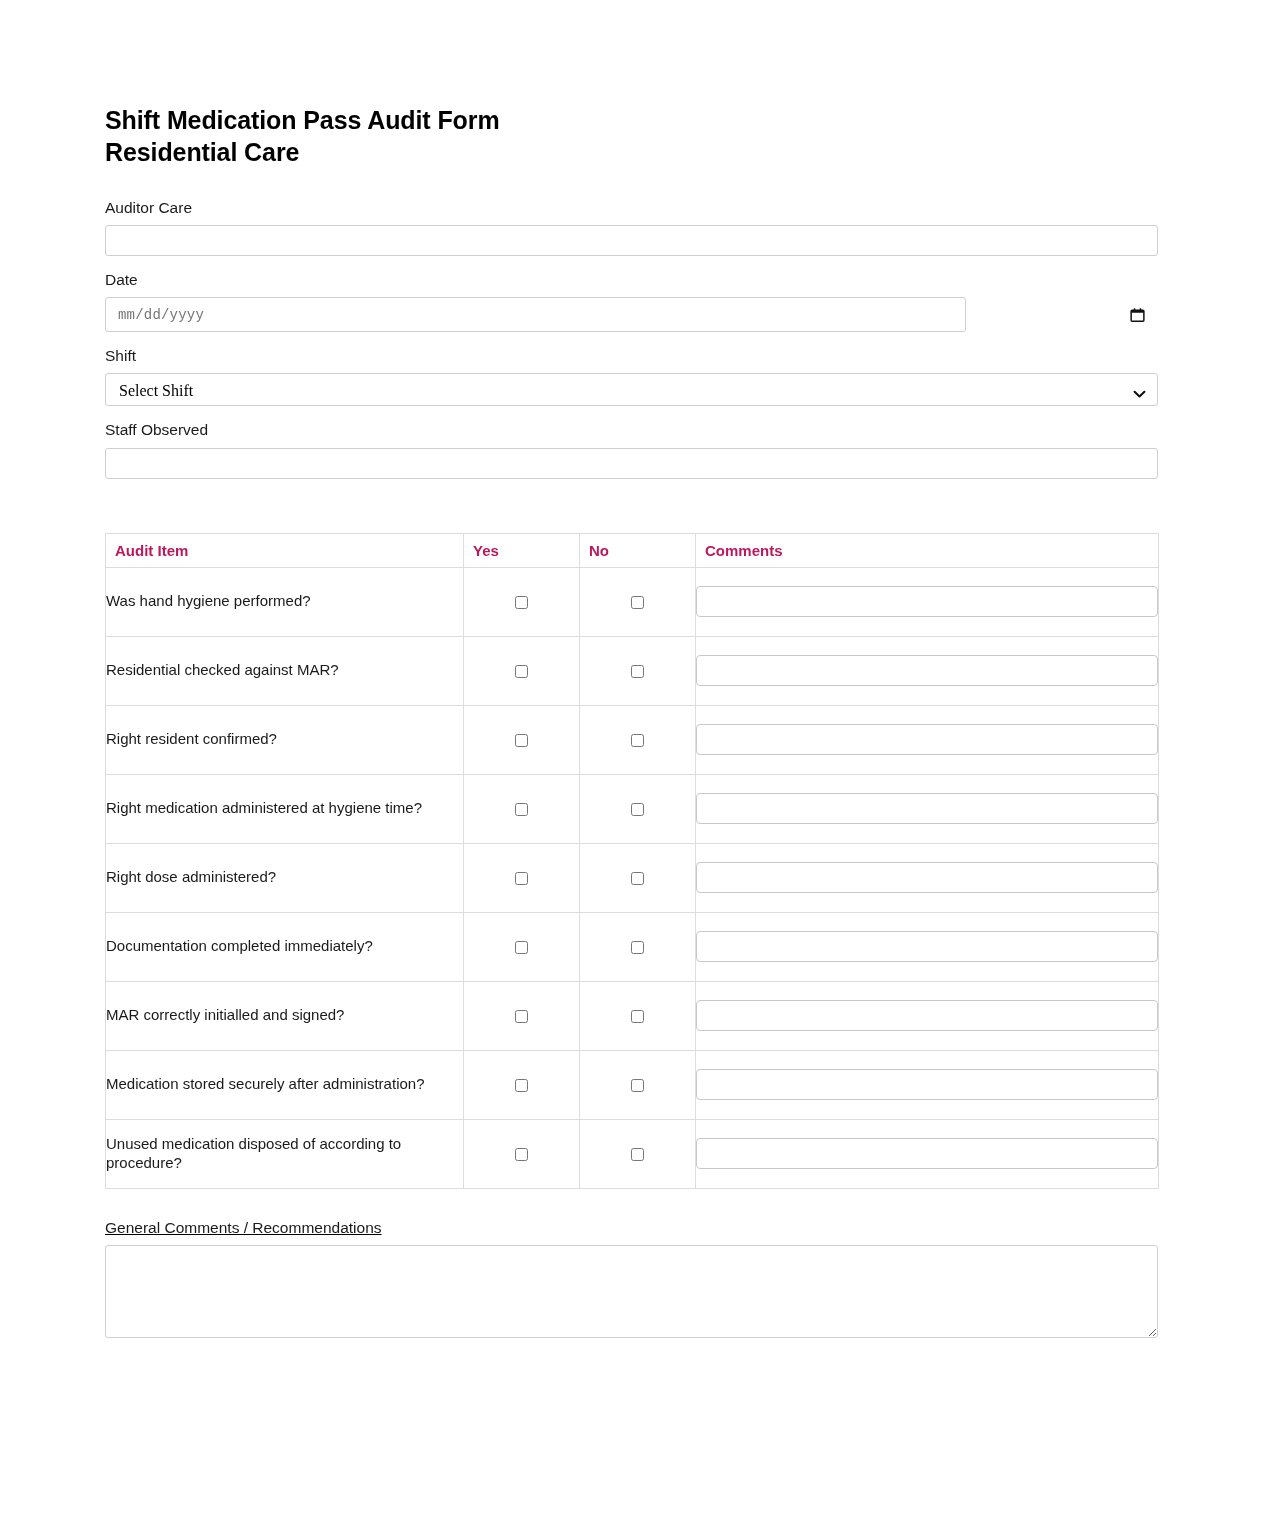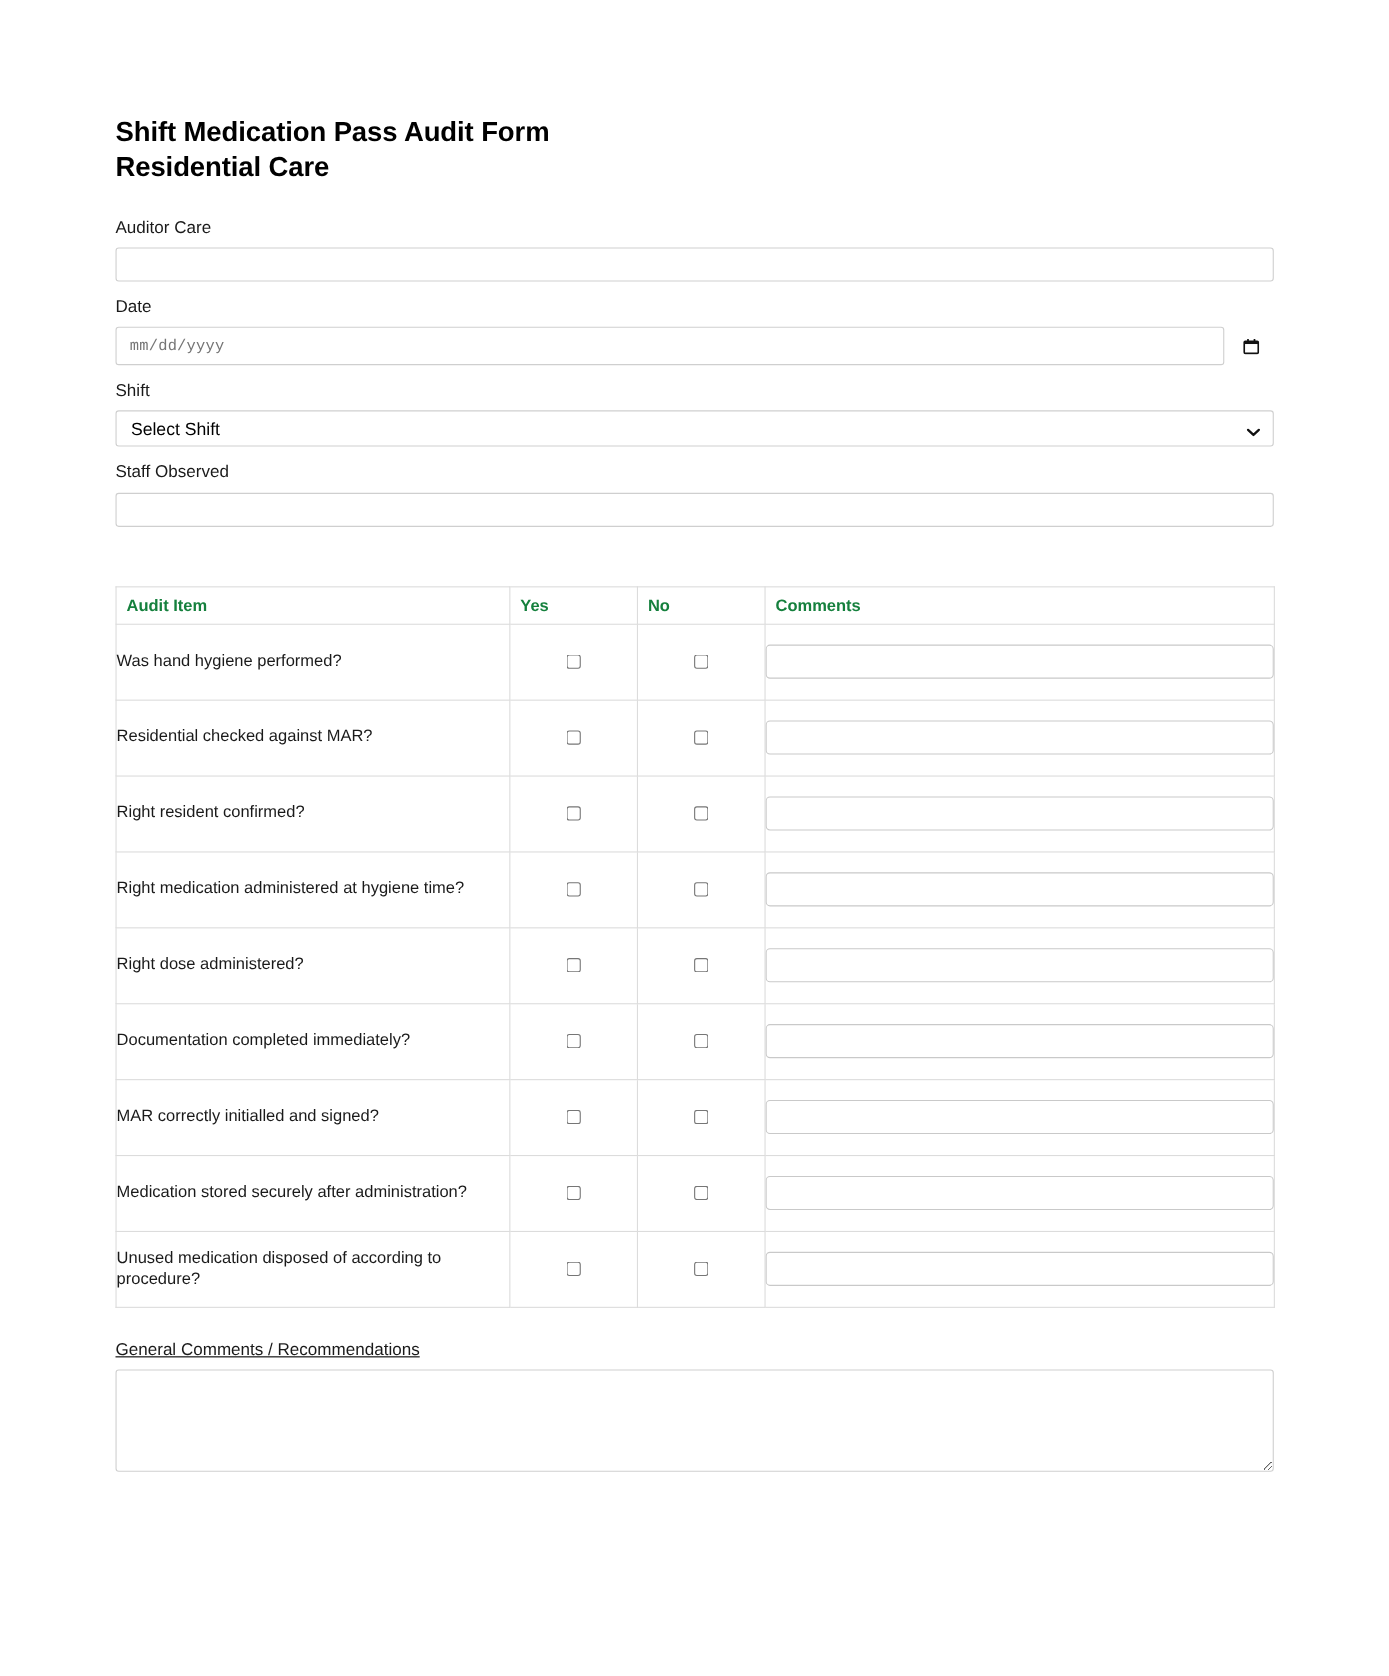--- a/index.html
+++ b/index.html
@@ -58,21 +58,21 @@
   }
 
   
   .date-wrap {
     position: relative;
     width: 1053px;
     height: 35px;
   }
   .date-input {
     display: block;
-    width: 1008px;
+    width: 861px;
     height: 35px;
     border: 1px solid #cfcfcf;
     border-radius: 3px;
     background: #fff;
     padding: 4px 30px 4px 12px;
     font-family: "Liberation Mono", monospace;
     font-size: 14px;
     letter-spacing: 0.2px;
     color: #222;
     line-height: 27px;
@@ -97,21 +97,21 @@
   .select-input {
     appearance: none;
     -webkit-appearance: none;
     display: block;
     width: 1053px;
     height: 33px;
     border: 1px solid #cfcfcf;
     border-radius: 3px;
     background: #fff;
     padding: 2px 30px 2px 13px;
-    font-family: Liberation Sans, sans-serif;
+    font-family: Liberation Serif, serif;
     font-size: 16px;
     color: #000;
     outline: none;
     line-height: 29px;
   }
   .select-chevron {
     position: absolute;
     right: 12px;
     top: 50%;
     transform: translateY(-50%);
@@ -133,21 +133,21 @@
     border: 1px solid #dcdcdc;
     vertical-align: middle;
     padding: 0;
   }
   .audit-table thead th {
     height: 34px;
     font-size: 15px;
     font-weight: bold;
     text-align: left;
     padding: 0 0 0 9px;
-    color: #15803d;
+    color: #be185d;
     vertical-align: middle;
   }
   .col-item   { width: 358px; }
   .col-yes    { width: 116px; }
   .col-no     { width: 116px; }
   .col-comm   { width: 463px; }
 
   .audit-table tbody tr { height: 69px; }
   .cell-item {
     font-size: 15px;

